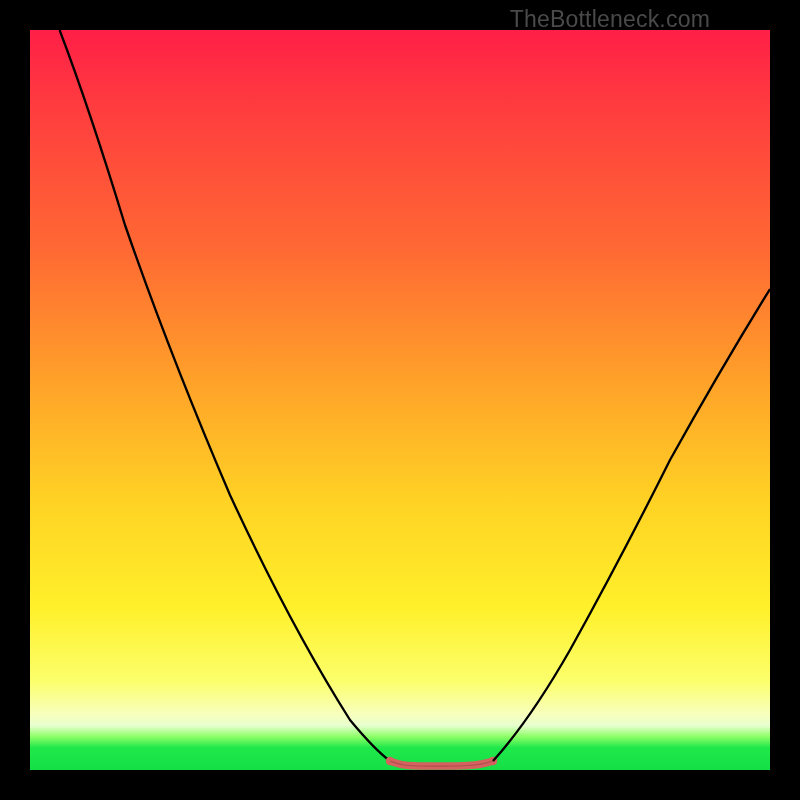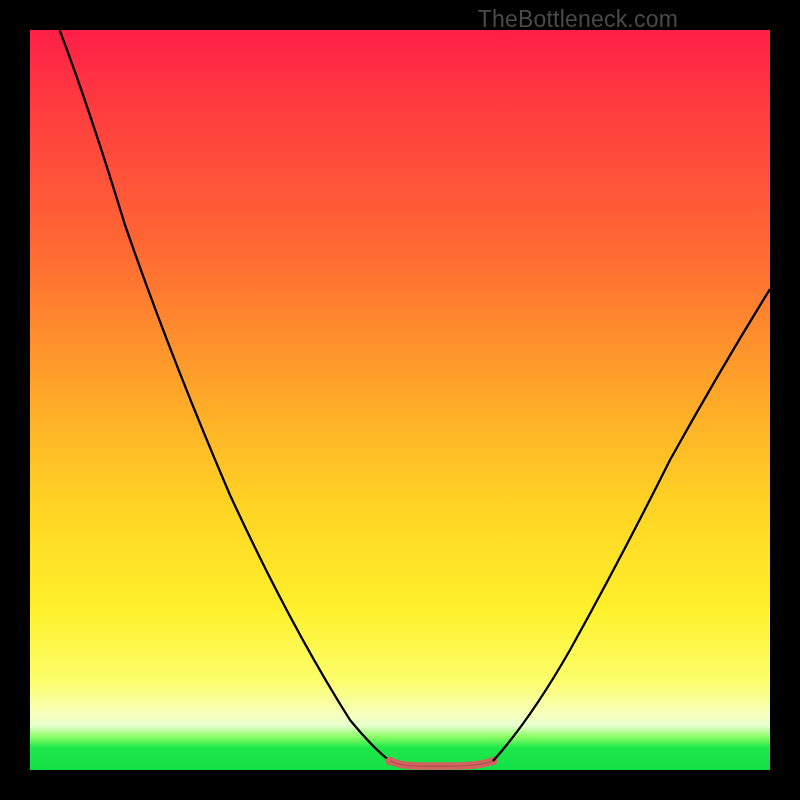--- a/index.html
+++ b/index.html
@@ -9,20 +9,21 @@
     height: 800px;
     background: #000;
     overflow: hidden;
     font-family: Arial, Helvetica, sans-serif;
   }
   .frame {
     position: relative;
     width: 688px;
     height: 800px;
     background: #000;
+    padding-left: 32px;
   }
   .watermark {
     position: absolute;
     top: 6px;
     right: 10px;
     color: #4a4a4a;
     font-size: 23px;
     font-weight: 500;
     letter-spacing: 0.2px;
     z-index: 10;

